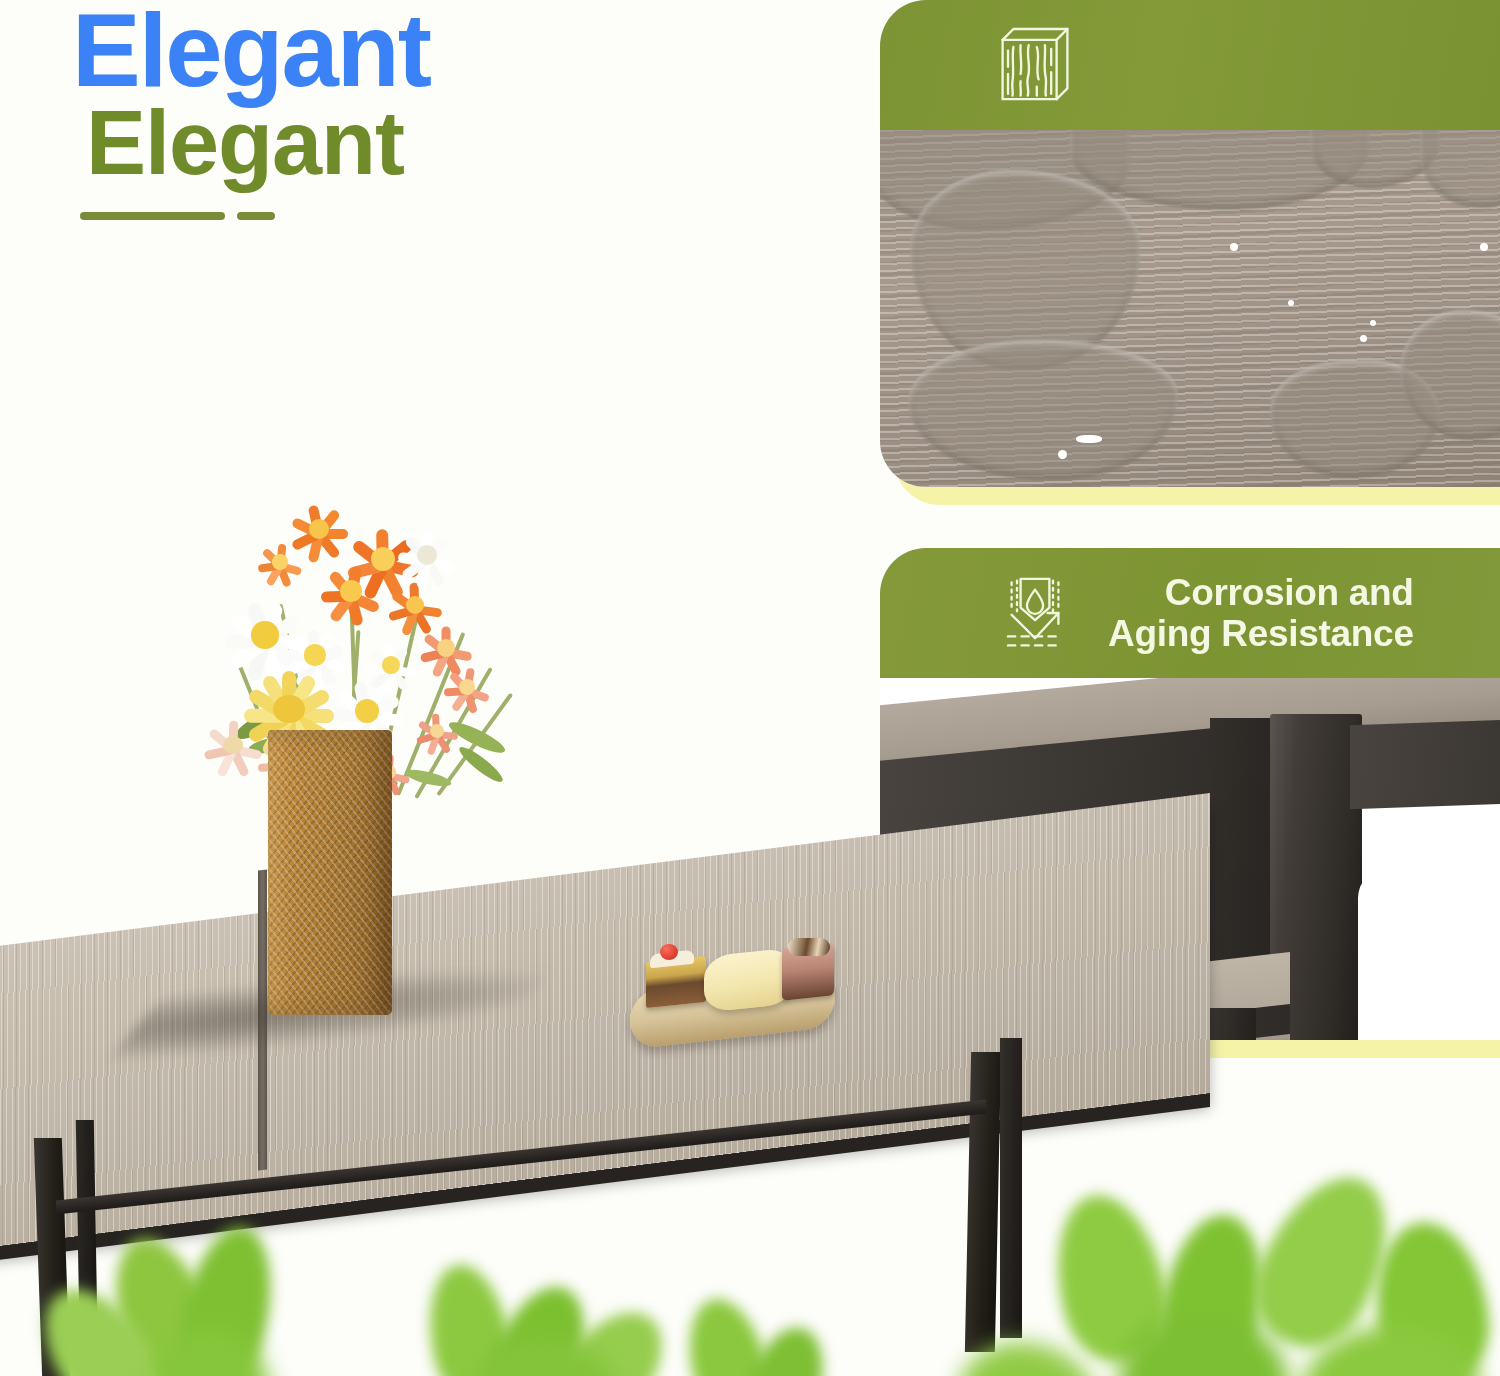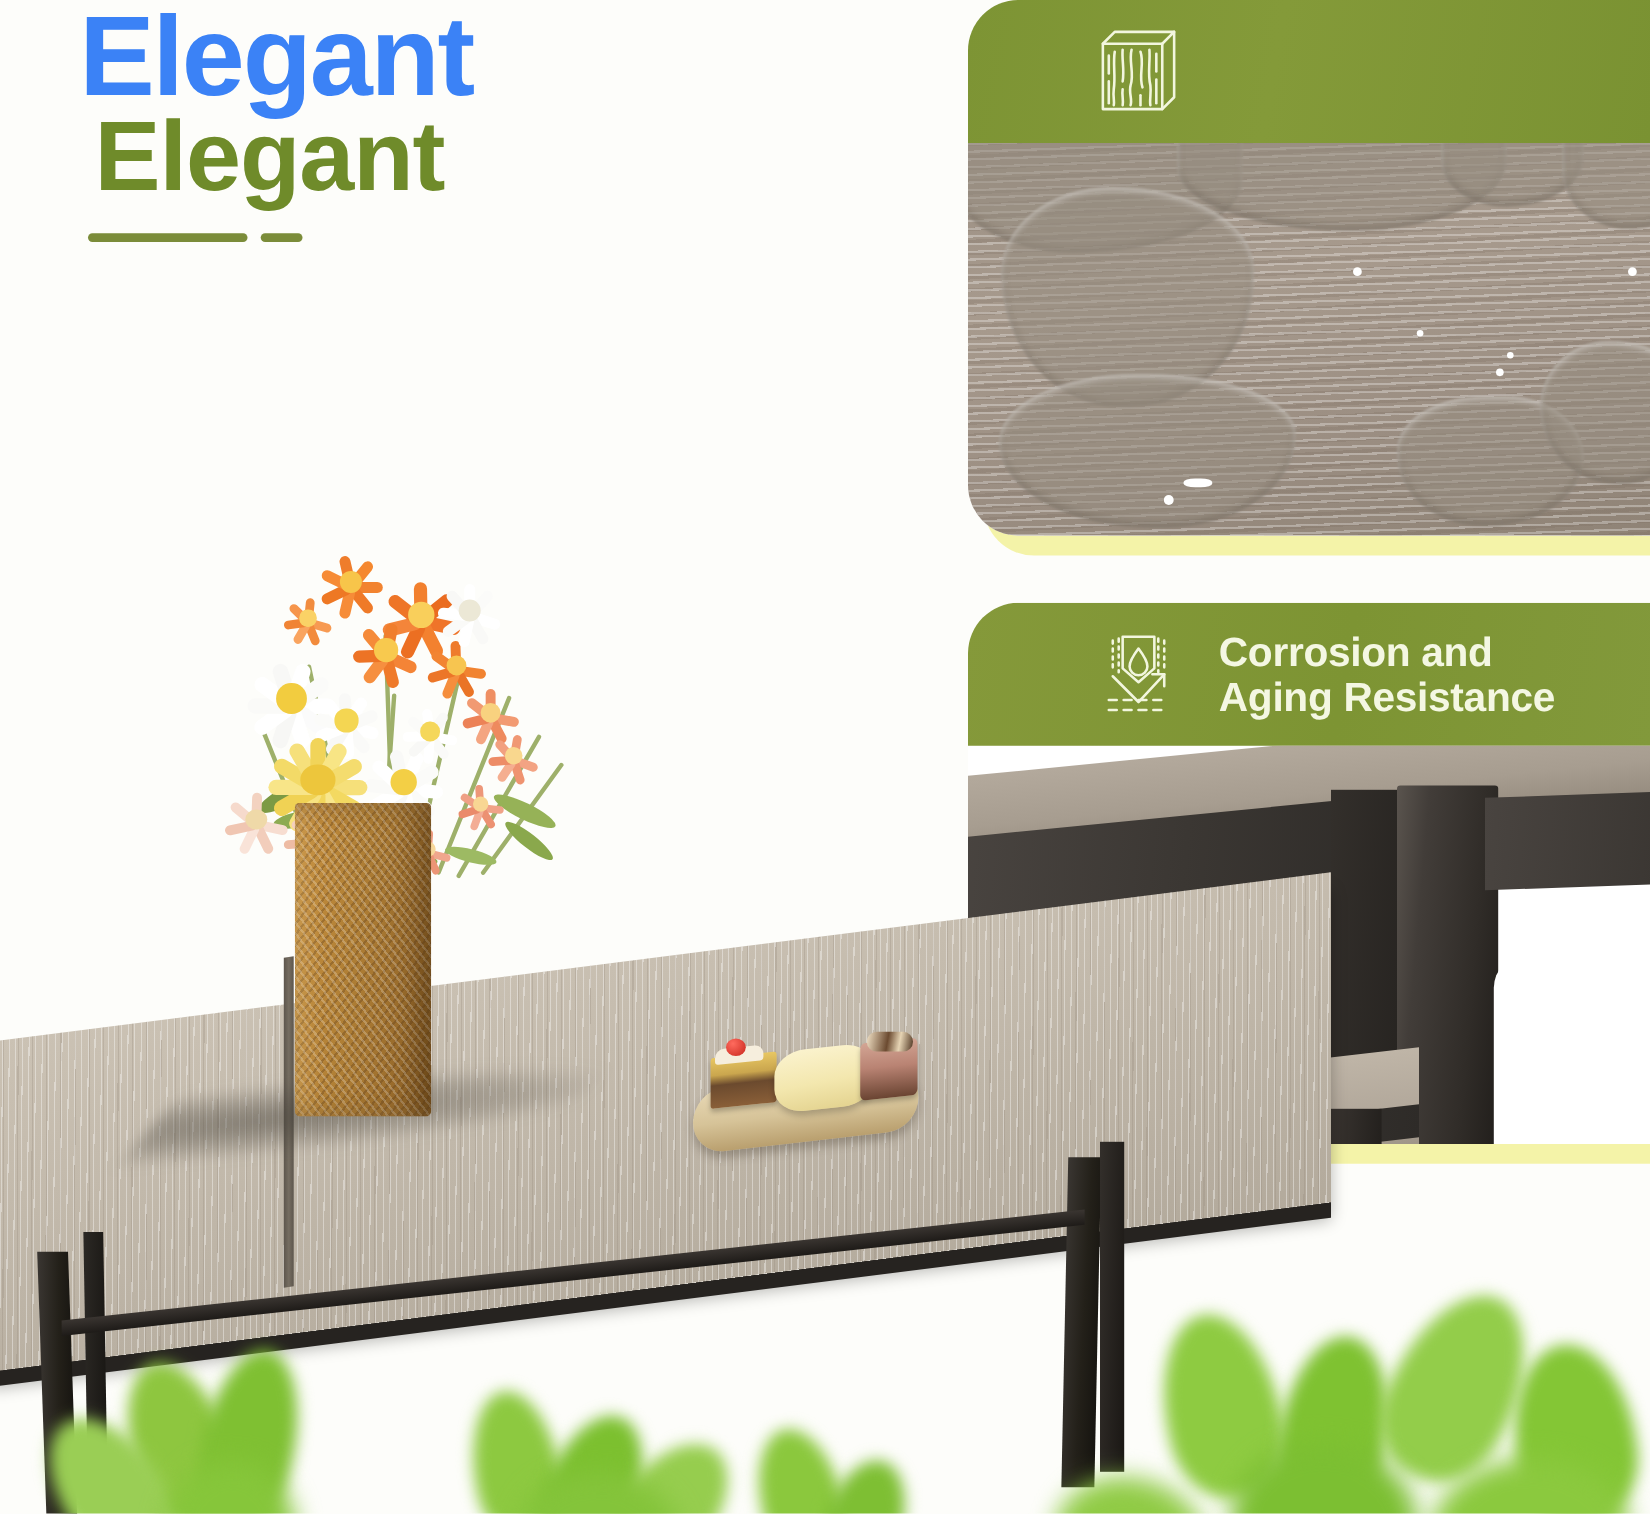--- a/index.html
+++ b/index.html
@@ -205,21 +205,21 @@
         <div class="spec" style="left:350px; top:113px; width:8px; height:8px;"></div>
         <div class="spec" style="left:480px; top:205px; width:7px; height:7px;"></div>
         <div class="spec" style="left:490px; top:190px; width:6px; height:6px;"></div>
         <div class="spec" style="left:600px; top:113px; width:8px; height:8px;"></div>
 
         <div class="spec" style="left:408px; top:170px; width:6px; height:6px;"></div>
       </div>
     </div>
   </div>
 
-  <div class="panel" style="left:880px; top:548px; width:620px; height:492px;">
+  <div class="panel" style="left:880px; top:548px; width:620px; height:492px;text-align:right;">
     <div class="accent"></div>
     <div class="card">
 
       <div class="banner b2">
         <svg class="banner-icon" viewBox="0 0 100 100">
           <g fill="none" stroke="#f2f6de" stroke-width="2.6" stroke-linecap="round" stroke-linejoin="round">
             <path d="M34 12 L66 12 L66 44 L50 58 L34 44 Z"></path>
             <path d="M50 24 C44 32 41 37 41 42 a9 9 0 0 0 18 0 C59 37 56 32 50 24 Z"></path>
             <path d="M24 52 L50 78 L76 50"></path>
             <path d="M76 50 L64 50 M76 50 L76 62"></path>

